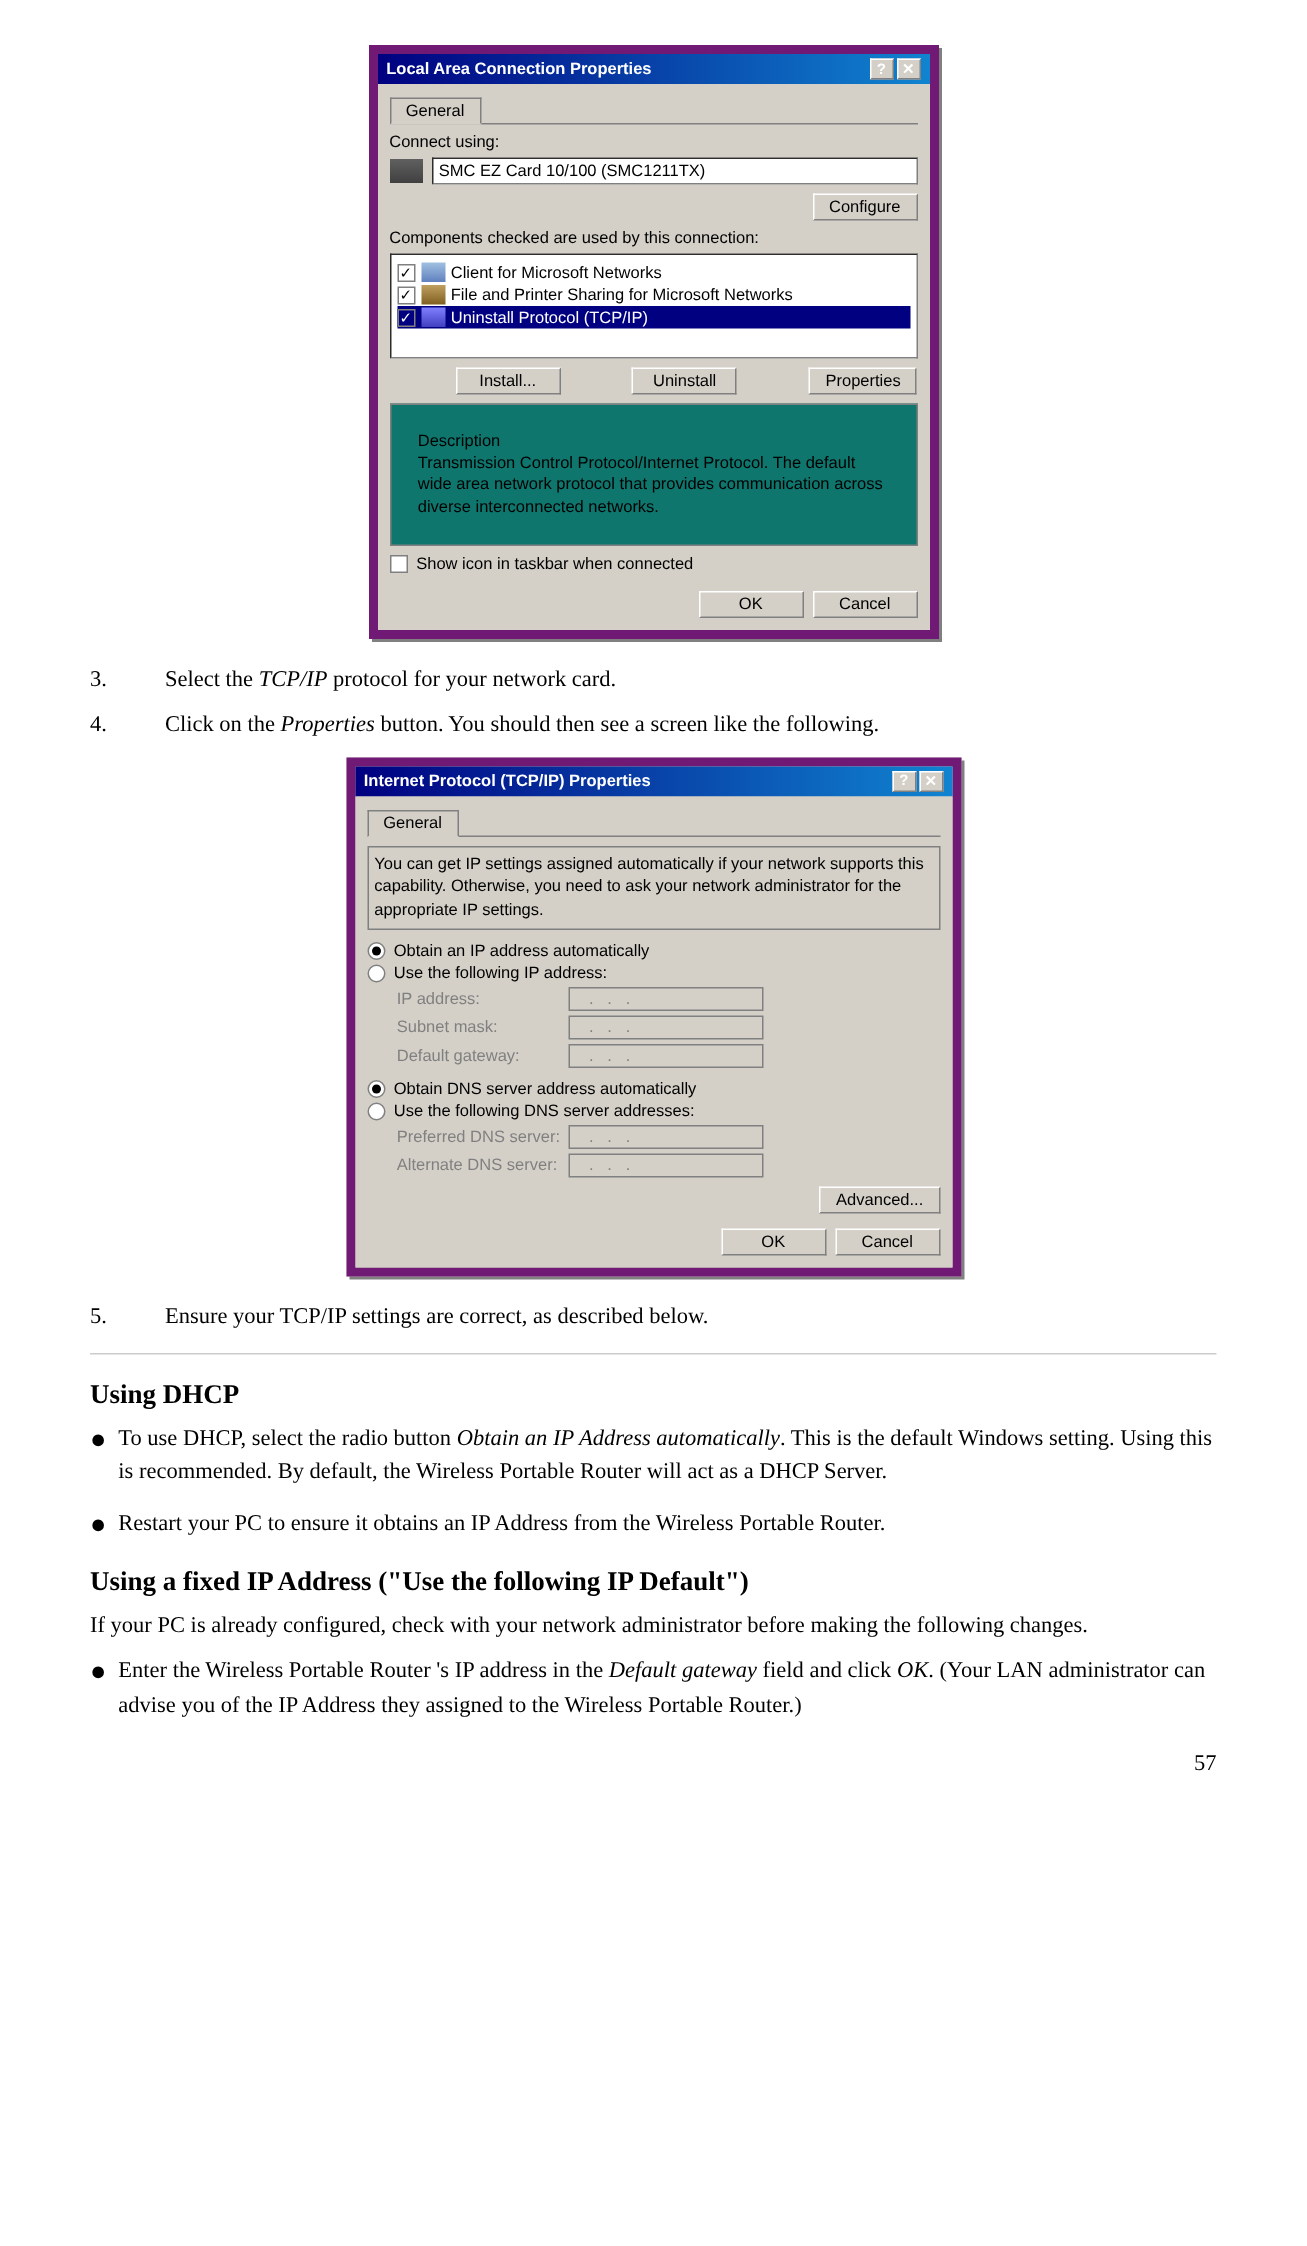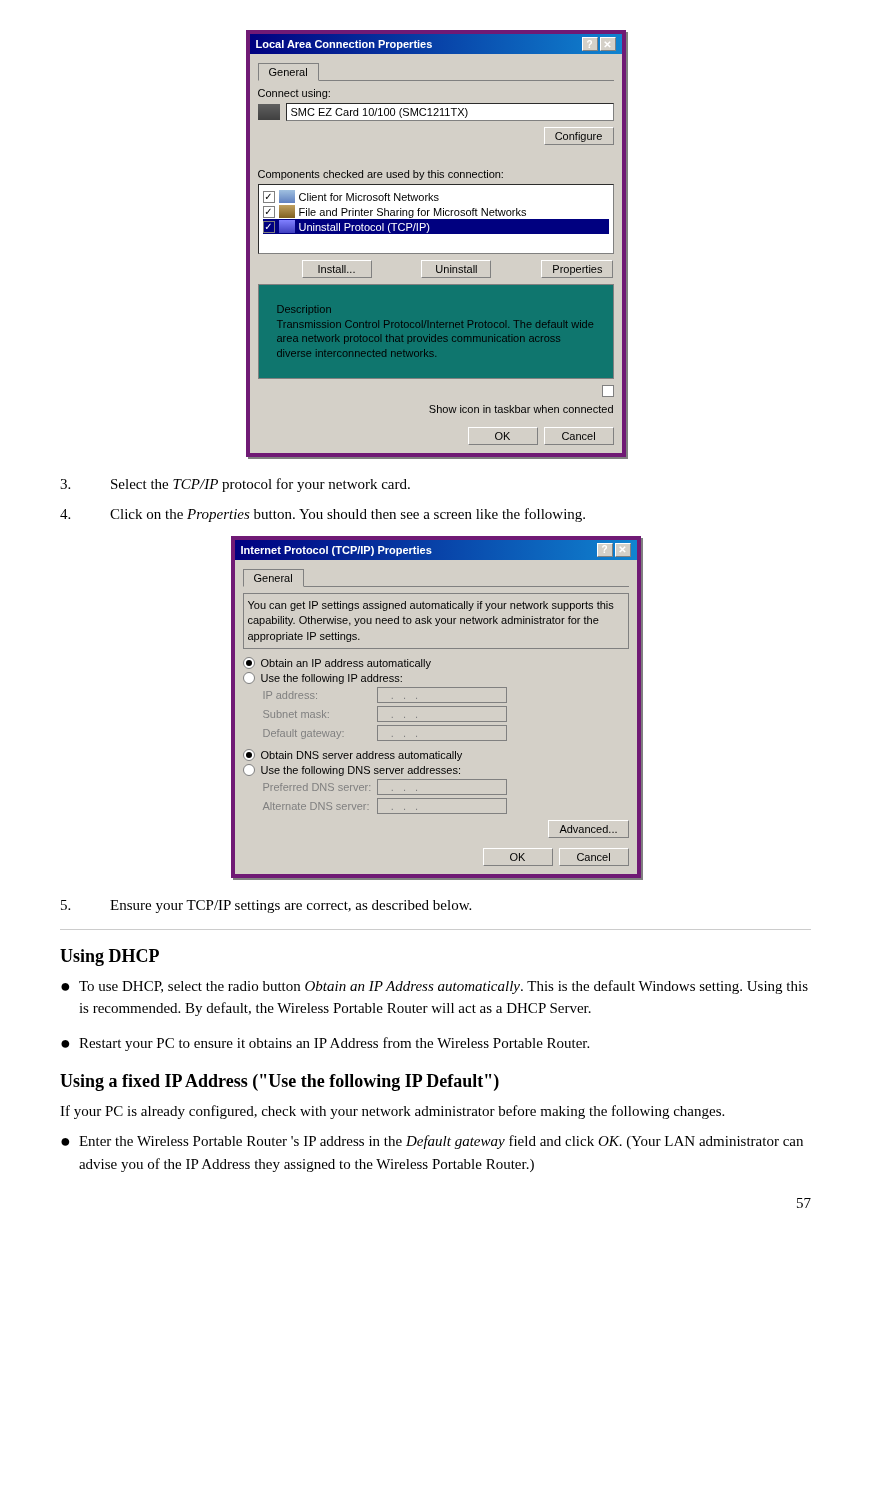--- a/index.html
+++ b/index.html
@@ -19,21 +19,21 @@
     }
 
     
     .dialog-wrapper {
       display: flex;
       justify-content: center;
       margin: 10px 0 16px 0;
     }
 
     .win-dialog {
-      border: 4px solid #701a75;
+      border: 6px solid #701a75;
       background: #d4d0c8;
       width: 380px;
       font-family: Arial, sans-serif;
       font-size: 11px;
       box-shadow: 2px 2px 0 #808080;
     }
 
     .win-dialog-sm {
       width: 410px;
     }
@@ -178,25 +178,24 @@
       margin-bottom: 2px;
     }
 
     .description-text {
       font-size: 11px;
       line-height: 1.3;
     }
 
     .taskbar-checkbox-row {
       display: flex;
-      align-items: flex-end;
+      align-items: flex-start;
       gap: 6px;
       font-size: 11px;
       margin-bottom: 8px;
-      flex-direction: column;
     }
 
     .ok-cancel-row {
       display: flex;
       justify-content: flex-end;
       gap: 6px;
       padding-top: 4px;
     }
 
     
@@ -356,21 +355,21 @@
       <div class="win-body">
         <div class="win-tab-bar">
           <div class="win-tab active">General</div>
         </div>
 
         <div class="components-label">Connect using:</div>
         <div class="connect-using-row">
           <div style="width:22px;height:16px;background:linear-gradient(#606060,#404040);display:inline-block;"></div>
           <div class="device-name-field">SMC EZ Card 10/100 (SMC1211TX)</div>
         </div>
-        <div style="display:flex;justify-content:flex-end;margin-bottom:23px;">
+        <div style="display:flex;justify-content:flex-end;margin-bottom:6px;">
           <button class="win-button">Configure</button>
         </div>
 
         <div class="components-label">Components checked are used by this connection:</div>
         <div class="components-list">
           <div class="component-item">
             <div class="checkbox-checked">✓</div>
             <div style="width:16px;height:13px;background:linear-gradient(#a0c0e0,#6080c0);display:inline-block;"></div>
             <span>Client for Microsoft Networks</span>
           </div>

